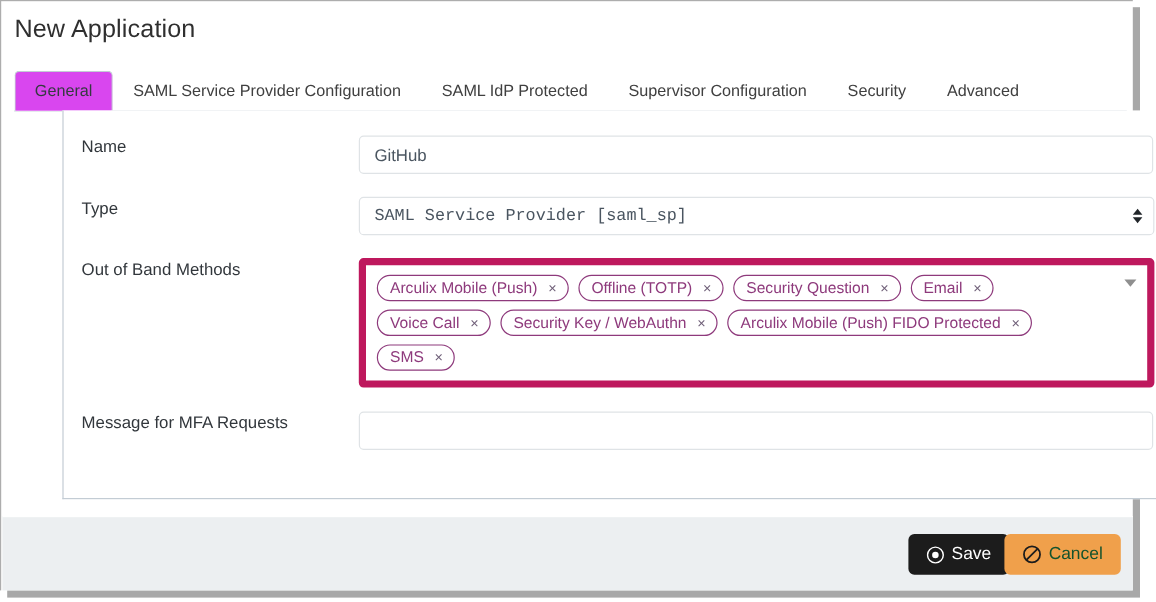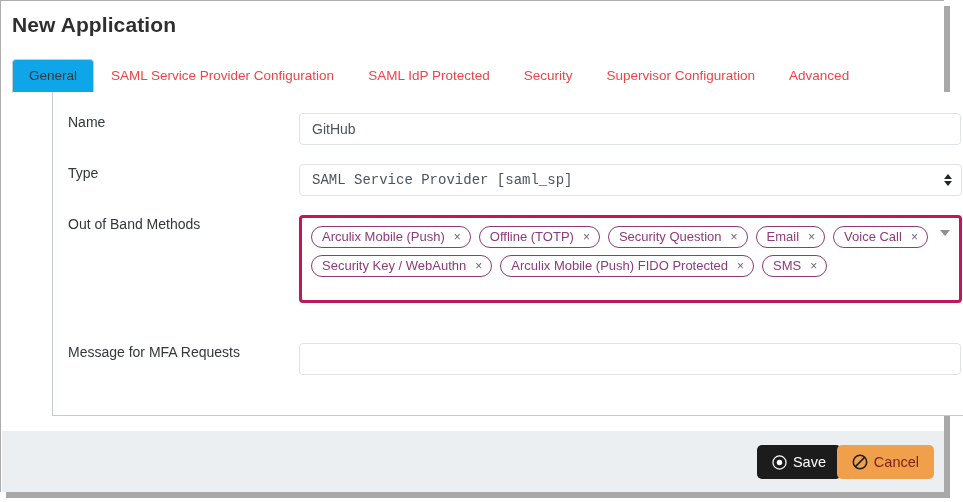--- a/index.html
+++ b/index.html
@@ -29,54 +29,54 @@
     box-shadow: 6px 6px 0 0 #a8a8a8;
   }
 
   
   #page-title {
     position: absolute;
     left: 11px;
     top: 12px;
     font-size: 21px;
     color: #2f2f2f;
-    font-weight: 700;
+    font-weight: 400;
     letter-spacing: .1px;
     white-space: nowrap;
   }
 
   
   #tab-strip {
     position: absolute;
     left: 11px;
     top: 59px;
     width: 927px;
     height: 33px;
     border-bottom: 1px solid #c3ccd4;
     box-sizing: border-box;
     display: flex;
     align-items: flex-end;
   }
   .tab {
     font-size: 13.5px;
-    color: #ef4444;
+    color: #404040;
     padding: 8px 16px 8px 16px;
     line-height: 16px;
     box-sizing: border-box;
     height: 33px;
     border: 1px solid transparent;
     border-radius: 4px 4px 0 0;
     white-space: nowrap;
     cursor: pointer;
     position: relative;
     background: transparent;
   }
   .tab.active {
     color: #343a40;
-    background: #0ea5e9;
+    background: #d946ef;
     border-color: #c3ccd4 #c3ccd4 #ffffff #c3ccd4;
     margin-bottom: -1px;
     height: 34px;
   }
 
   
   #tab-panel {
     position: absolute;
     left: 11px;
     top: 91px;
@@ -169,21 +169,21 @@
   }
   .caret-up { border-bottom: 5px solid #22262a; }
   .caret-dn { border-top: 5px solid #22262a; }
 
   
   .multiselect {
     position: relative;
     width: 663px;
     min-height: 88px;
     box-sizing: border-box;
-    border: 3px solid #be185d;
+    border: 6px solid #be185d;
     border-radius: 4px;
     background: #ffffff;
     padding: 8px 26px 8px 9px;
   }
   .chip-flow {
     display: flex;
     flex-wrap: wrap;
     gap: 7px 8px;
     align-content: flex-start;
   }
@@ -248,21 +248,21 @@
     white-space: nowrap;
   }
   #save-button {
     right: 103px;
     background: #1c1c1c;
     color: #ffffff;
   }
   #cancel-button {
     right: 10px;
     background: #f0a04b;
-    color: #7f1d1d;
+    color: #14532d;
   }
   .ico { flex: none; display: block; }
 </style>
 </head>
 <body>
 
 <div id="window-frame">
 
   <div id="page-title">New Application</div>
 
@@ -270,24 +270,24 @@
     <div class="tab active">
       <span>General</span>
     </div>
     <div class="tab">
       <span>SAML Service Provider Configuration</span>
     </div>
     <div class="tab">
       <span>SAML IdP Protected</span>
     </div>
     <div class="tab">
+      <span>Supervisor Configuration</span>
+    </div>
+    <div class="tab">
       <span>Security</span>
-    </div>
-    <div class="tab">
-      <span>Supervisor Configuration</span>
     </div>
     <div class="tab">
       <span>Advanced</span>
     </div>
   </div>
 
   <div id="tab-panel">
 
     <div class="form-row" style="top:21px;">
       <div class="form-label">Name</div>

